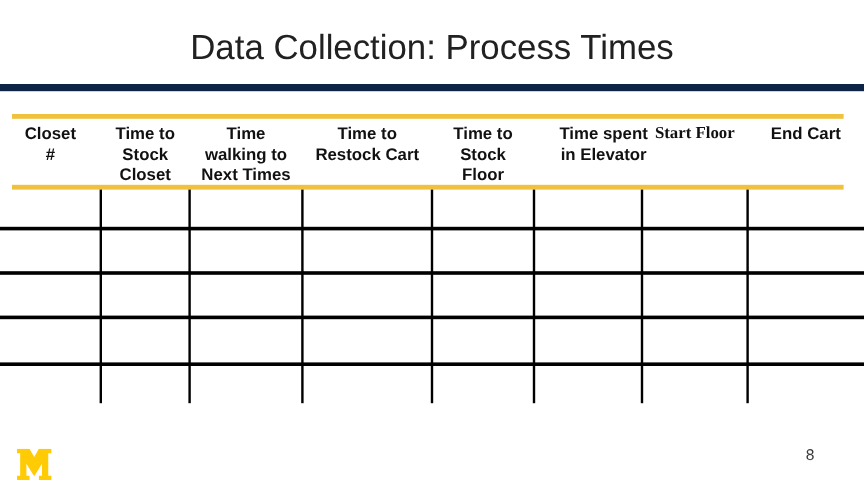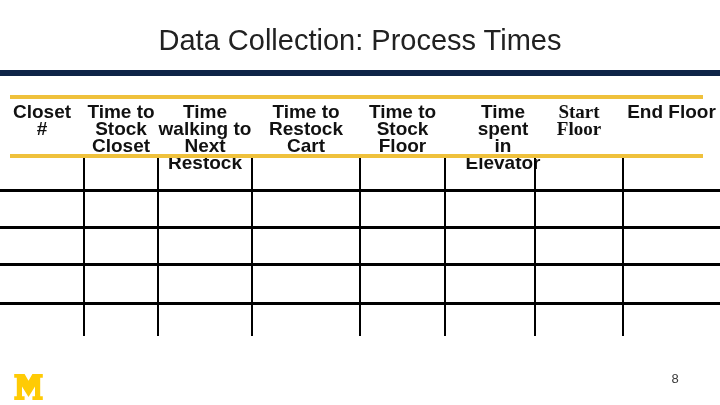--- a/index.html
+++ b/index.html
@@ -37,21 +37,21 @@
     height: 4px;
     background: var(--gold, #efc13c);
   }
   .rule-top { top: 95px; }
   .rule-bottom { top: 154px; }
   .headers { position: absolute; top: 0; left: 0; }
   .hcell {
     position: absolute;
     top: 103px;
     text-align: center;
-    font-size: 19px;
+    font-size: 14px;
     line-height: 17px;
     font-weight: 700;
     color: #111111;
     white-space: pre-line;
   }
   .hc0 { left: 0px;   width: 84px; }
   .hc1 { left: 84px;  width: 74px; }
   .hc2 { left: 158px; width: 94px; }
   .hc3 { left: 252px; width: 108px; }
   .hc4 { left: 360px; width: 85px; }
@@ -113,30 +113,30 @@
   <div class="gold-rule rule-top"></div>
 
   <div class="headers">
     <div class="hcell hc0">Closet
 #</div>
     <div class="hcell hc1">Time to
 Stock
 Closet</div>
     <div class="hcell hc2">Time
 walking to
-Next Restock</div>
+Next Times</div>
     <div class="hcell hc3">Time to
 Restock Cart</div>
     <div class="hcell hc4">Time to
 Stock
 Floor</div>
     <div class="hcell hc5">Time spent
 in Elevator</div>
     <div class="hcell hc6">Start Floor</div>
-    <div class="hcell hc7">End Floor</div>
+    <div class="hcell hc7">End Cart</div>
   </div>
 
   <div class="gold-rule rule-bottom"></div>
 
   <div>
     <div class="hline h0"></div>
     <div class="hline h1"></div>
     <div class="hline h2"></div>
     <div class="hline h3"></div>
     <div class="vline v0"></div>

